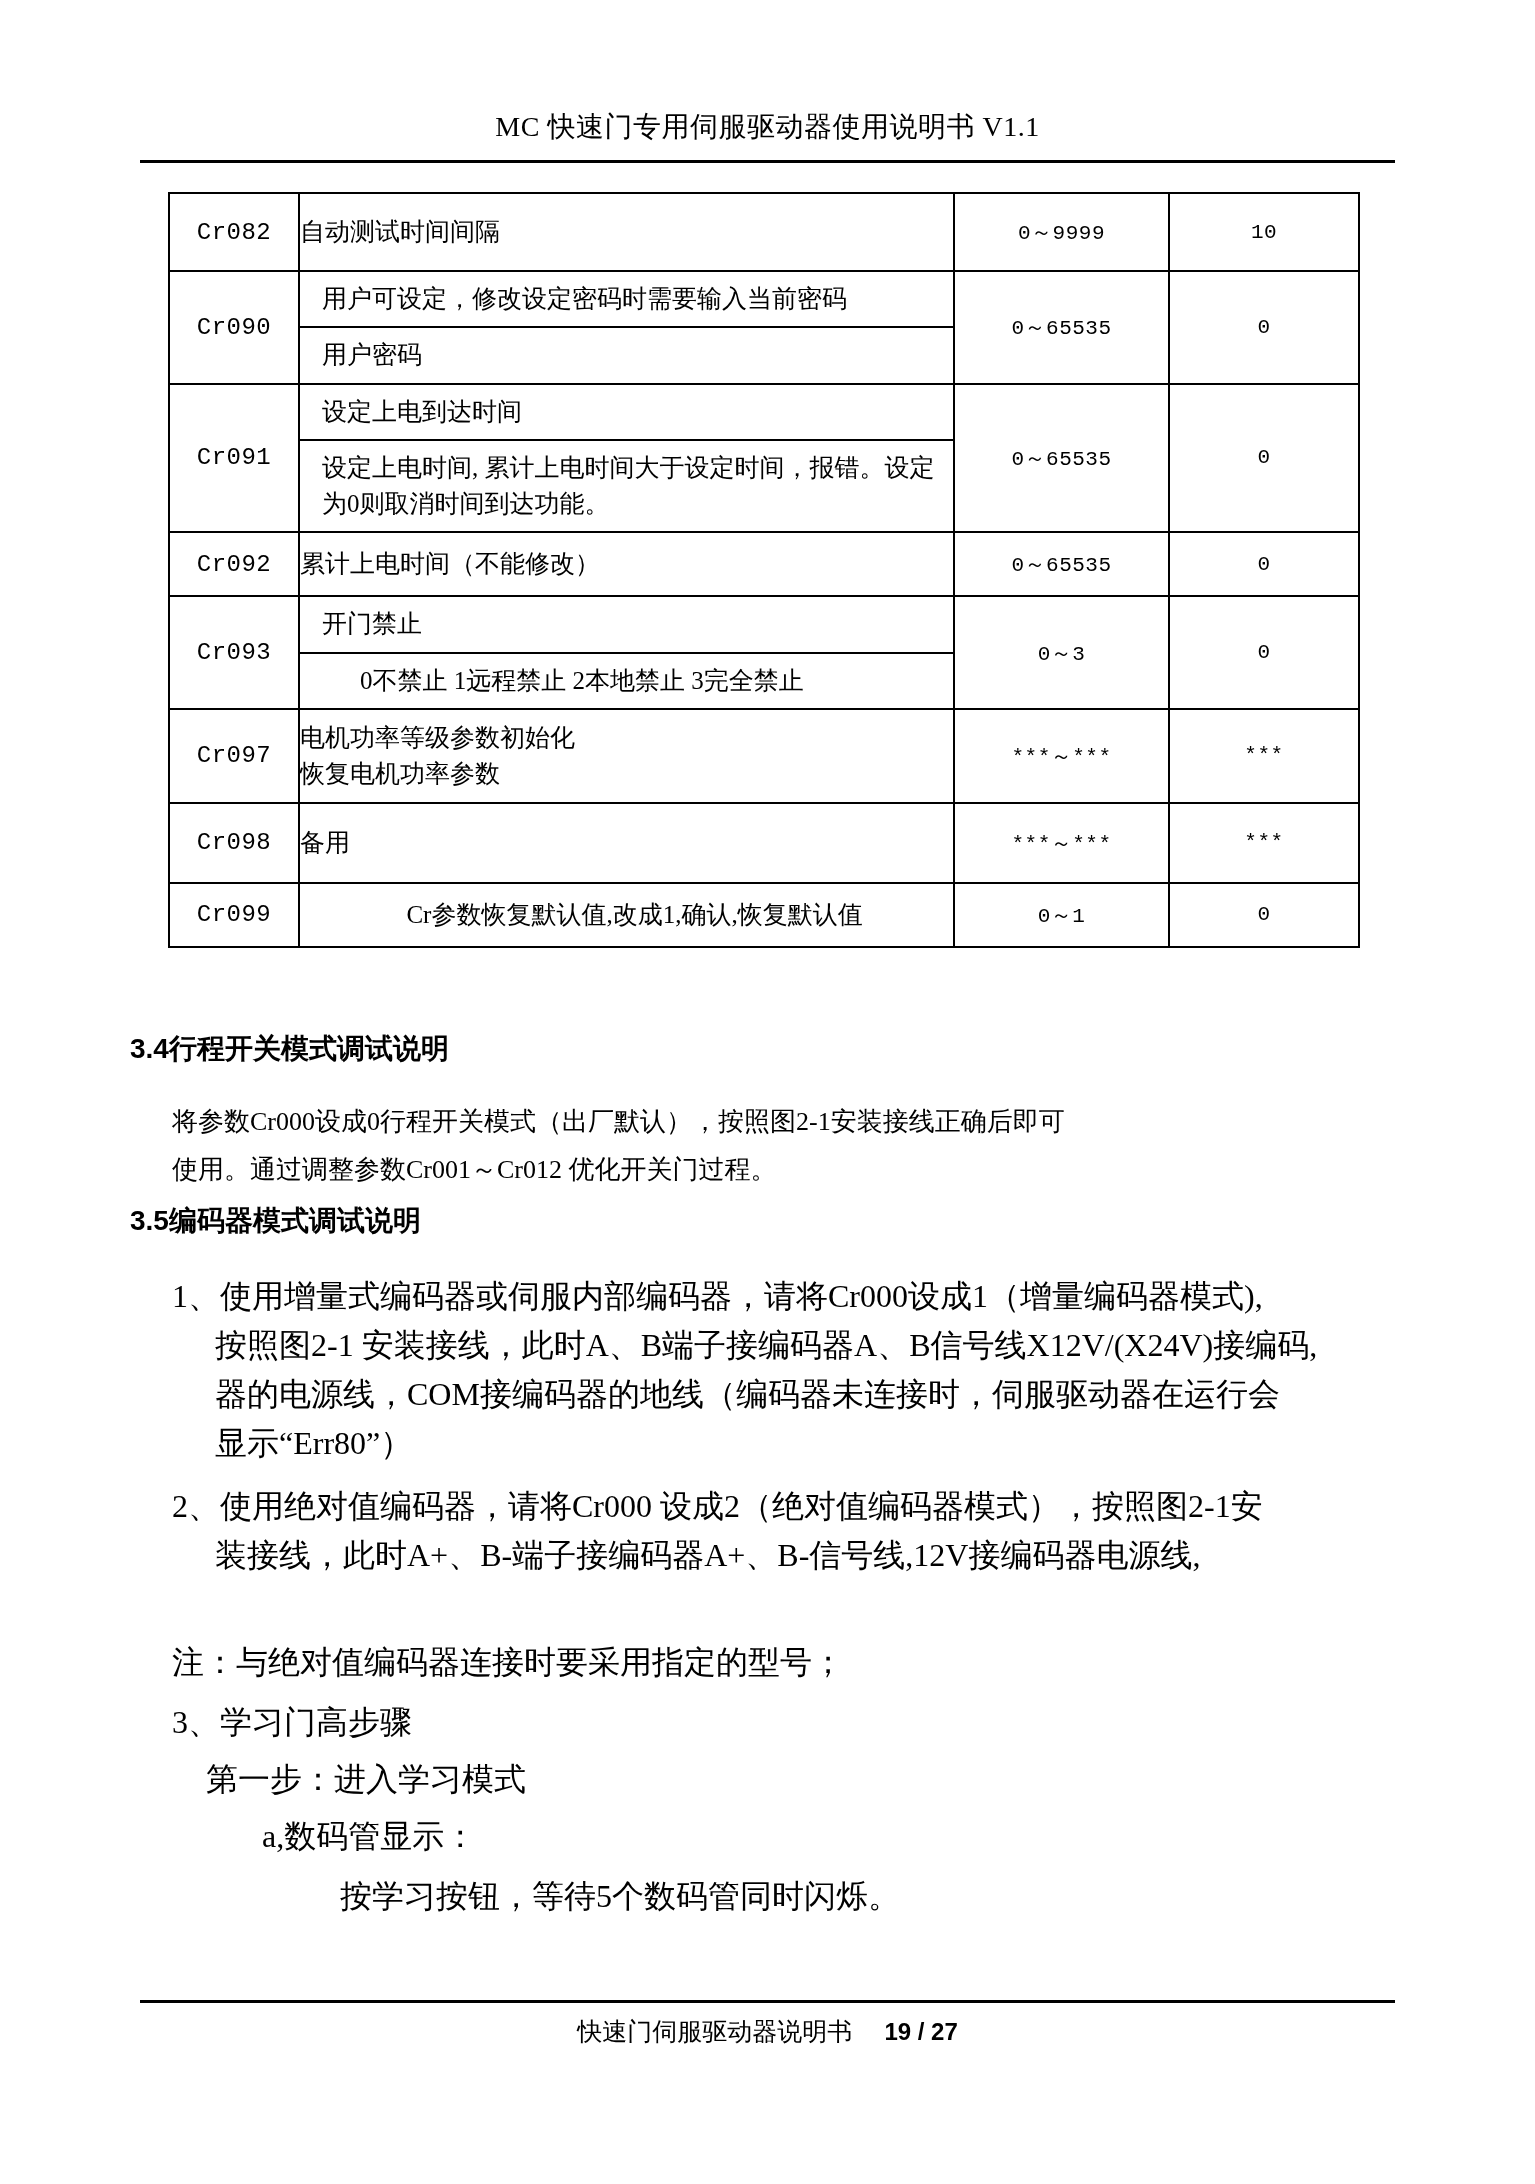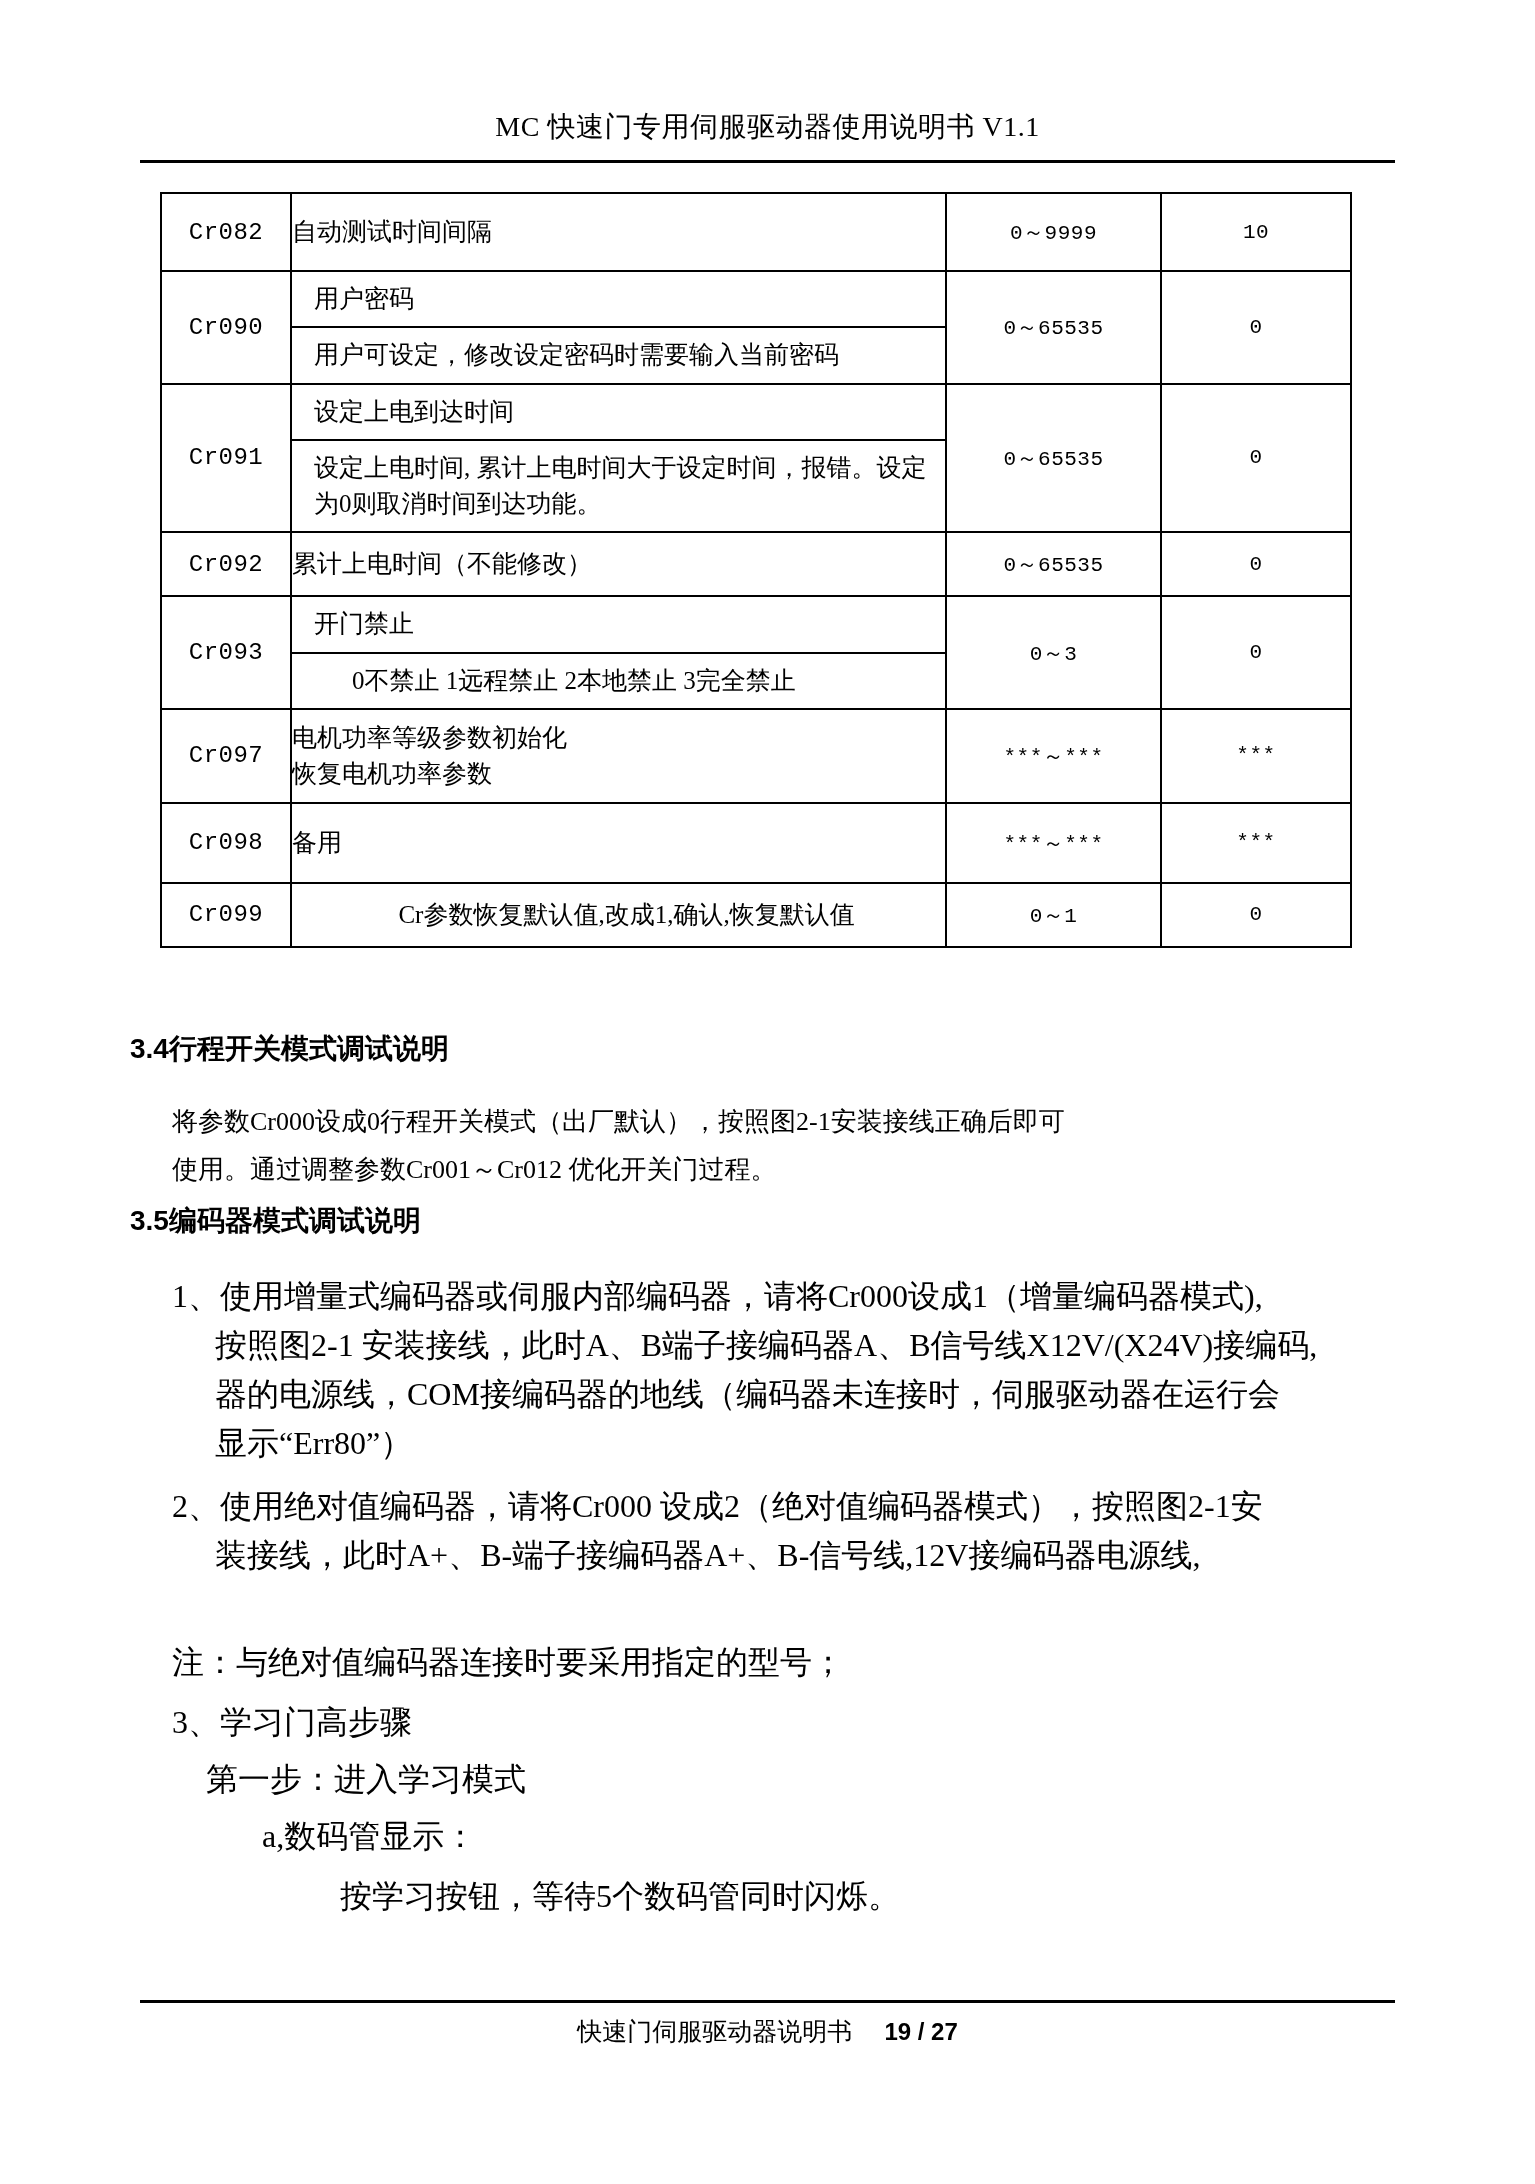--- a/index.html
+++ b/index.html
@@ -34,21 +34,21 @@
   .header-rule {
     position: absolute;
     left: 140px;
     top: 160px;
     width: 1255px;
     border-top: 3px solid #000;
   }
   
   .param-table {
     position: absolute;
-    left: 160px;
+    left: 168px;
     top: 192px;
     width: 1190px;
     border-collapse: collapse;
     table-layout: fixed;
     font-size: 25px;
     padding-left: 40px;
   }
   .param-table td {
     border: 2px solid #000;
     padding: 0;
@@ -153,24 +153,24 @@
         <td class="cell-range">0～9999</td>
         <td class="cell-default">10</td>
       </tr>
 
       <tr>
         <td class="cell-code">Cr090</td>
         <td style="padding:0">
           <table class="sub-table">
             <tbody>
                 <tr>
+              <td>用户可设定，修改设定密码时需要输入当前密码</td>
+            </tr>
+            <tr>
               <td>用户密码</td>
-            </tr>
-            <tr>
-              <td>用户可设定，修改设定密码时需要输入当前密码</td>
             </tr>
           </tbody>
             </table>
         </td>
         <td class="cell-range">0～65535</td>
         <td class="cell-default">0</td>
       </tr>
 
       <tr>
         <td class="cell-code">Cr091</td>

